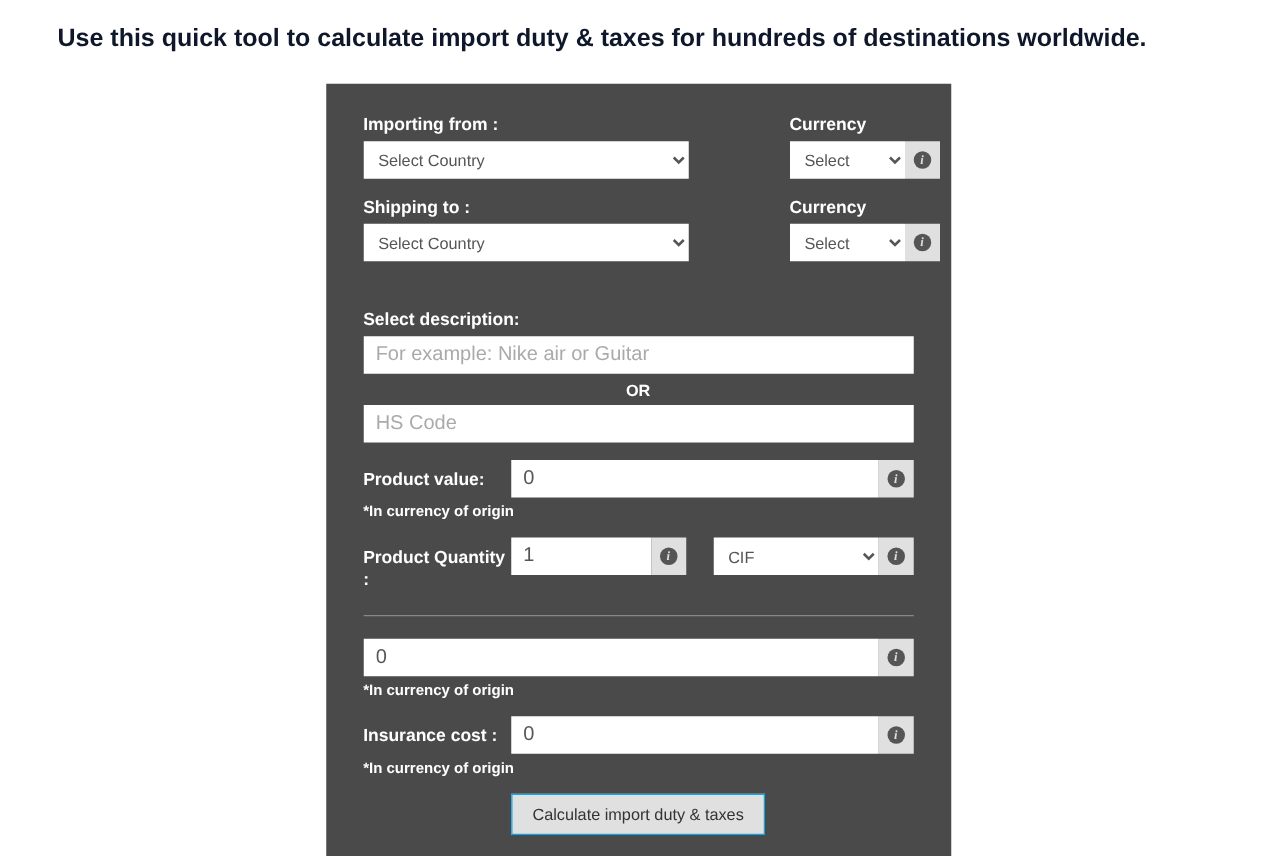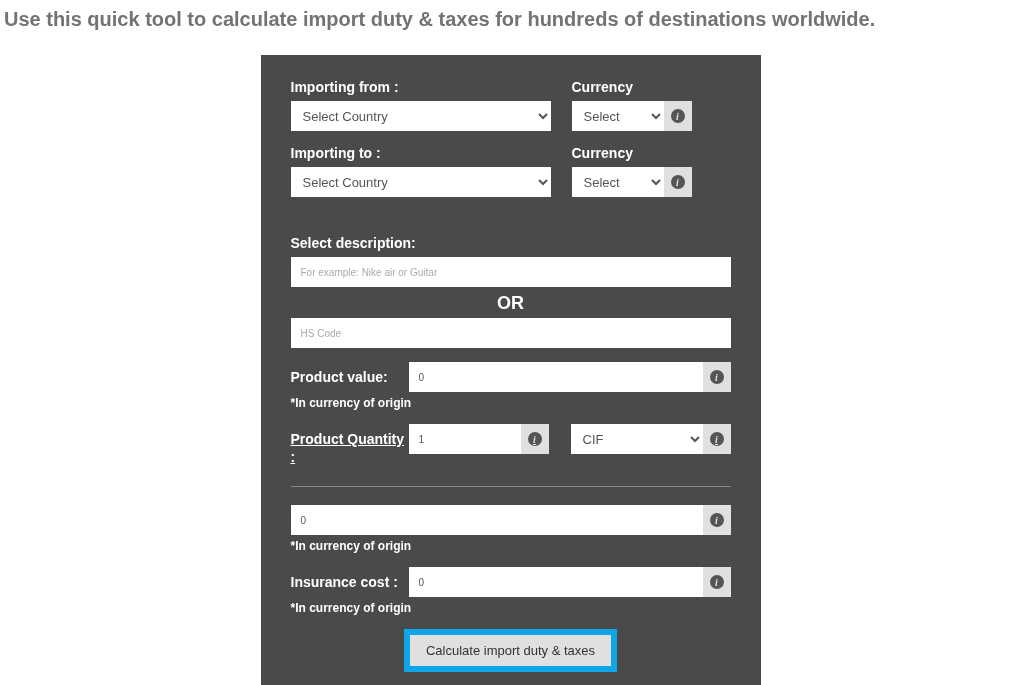--- a/index.html
+++ b/index.html
@@ -7,35 +7,37 @@
       margin: 0;
       padding: 0;
     }
     body {
       font-family: Arial, Helvetica, sans-serif;
       background: #fff;
       width: 1021px;
       min-height: 685px;
     }
     .headline {
-      color: #737373;
+      color: #0f172a;
       font-size: 20px;
       font-weight: bold;
-      padding: 8px 4px 24px 4px;
+      padding: 20px 4px 24px 4px;
+      margin-left: 42px;
     }
     .panel {
       background: #4a4a4a;
       width: 500px;
       margin: 0 auto;
       padding: 24px 30px 24px 30px;
       color: #fff;
       font-size: 14px;
     }
     .top-row {
       display: flex;
+      gap: 60px;
       margin-bottom: 14px;
     }
     .top-col-left {
       flex: 0 0 260px;
     }
     .top-col-right {
       flex: 0 0 120px;
       margin-left: 21px;
     }
     .label {
@@ -83,30 +85,30 @@
     }
     .section-spacer {
       height: 24px;
     }
     input.form-input {
       background: #fff;
       color: #555;
       border: none;
       height: 30px;
       padding: 0 10px;
-      font-size: 10px;
+      font-size: 16px;
       width: 100%;
     }
     input.form-input::placeholder {
       color: #aaa;
     }
     .or-divider {
       text-align: center;
       font-weight: bold;
-      font-size: 18px;
+      font-size: 13px;
       margin: 2px 0 4px 0;
     }
     .field-row {
       display: flex;
       align-items: flex-start;
       margin-bottom: 4px;
     }
     .field-label-col {
       flex: 0 0 118px;
       font-weight: bold;
@@ -138,21 +140,21 @@
       border: none;
       border-top: 1px solid #888;
       margin: 20px 0 18px 0;
     }
     .submit-wrap {
       text-align: center;
       margin-top: 8px;
     }
     .submit-btn {
       background: #e0e0e0;
-      border: 6px solid #0ea5e9;
+      border: 1px solid #0ea5e9;
       color: #333;
       padding: 8px 16px;
       font-size: 13px;
       cursor: pointer;
     }
     .full-block { margin-bottom: 6px; }
   </style>
 </head>
 <body>
 
@@ -175,21 +177,21 @@
         </select>
         <button class="info-btn">
           <span class="info-icon">i</span>
         </button>
       </div>
     </div>
   </div>
 
   <div class="top-row">
     <div class="top-col-left">
-      <span class="label">Importing to :</span>
+      <span class="label">Shipping to :</span>
       <select class="form-select">
         <option>Select Country</option>
       </select>
     </div>
     <div class="top-col-right">
       <span class="label">Currency</span>
       <div class="select-wrap">
         <select class="form-select">
           <option>Select</option>
         </select>
@@ -217,21 +219,21 @@
     <div class="field-label-col">Product value:</div>
     <div class="field-input-col">
       <input type="text" class="form-input" value="0" style="">
       <button class="info-btn">
         <span class="info-icon">i</span>
       </button>
     </div>
   </div>
   <div class="hint">*In currency of origin</div>
 
-  <div class="field-row" style="margin-bottom:0;text-decoration:underline;">
+  <div class="field-row" style="margin-bottom:0;">
     <div class="field-label-col">Product Quantity :</div>
     <div class="field-input-col">
       <div class="qty-section">
         <input type="text" class="form-input" value="1" style="">
         <button class="info-btn">
           <span class="info-icon">i</span>
         </button>
       </div>
       <div class="gap-mid"></div>
       <div class="shipterm-section">

